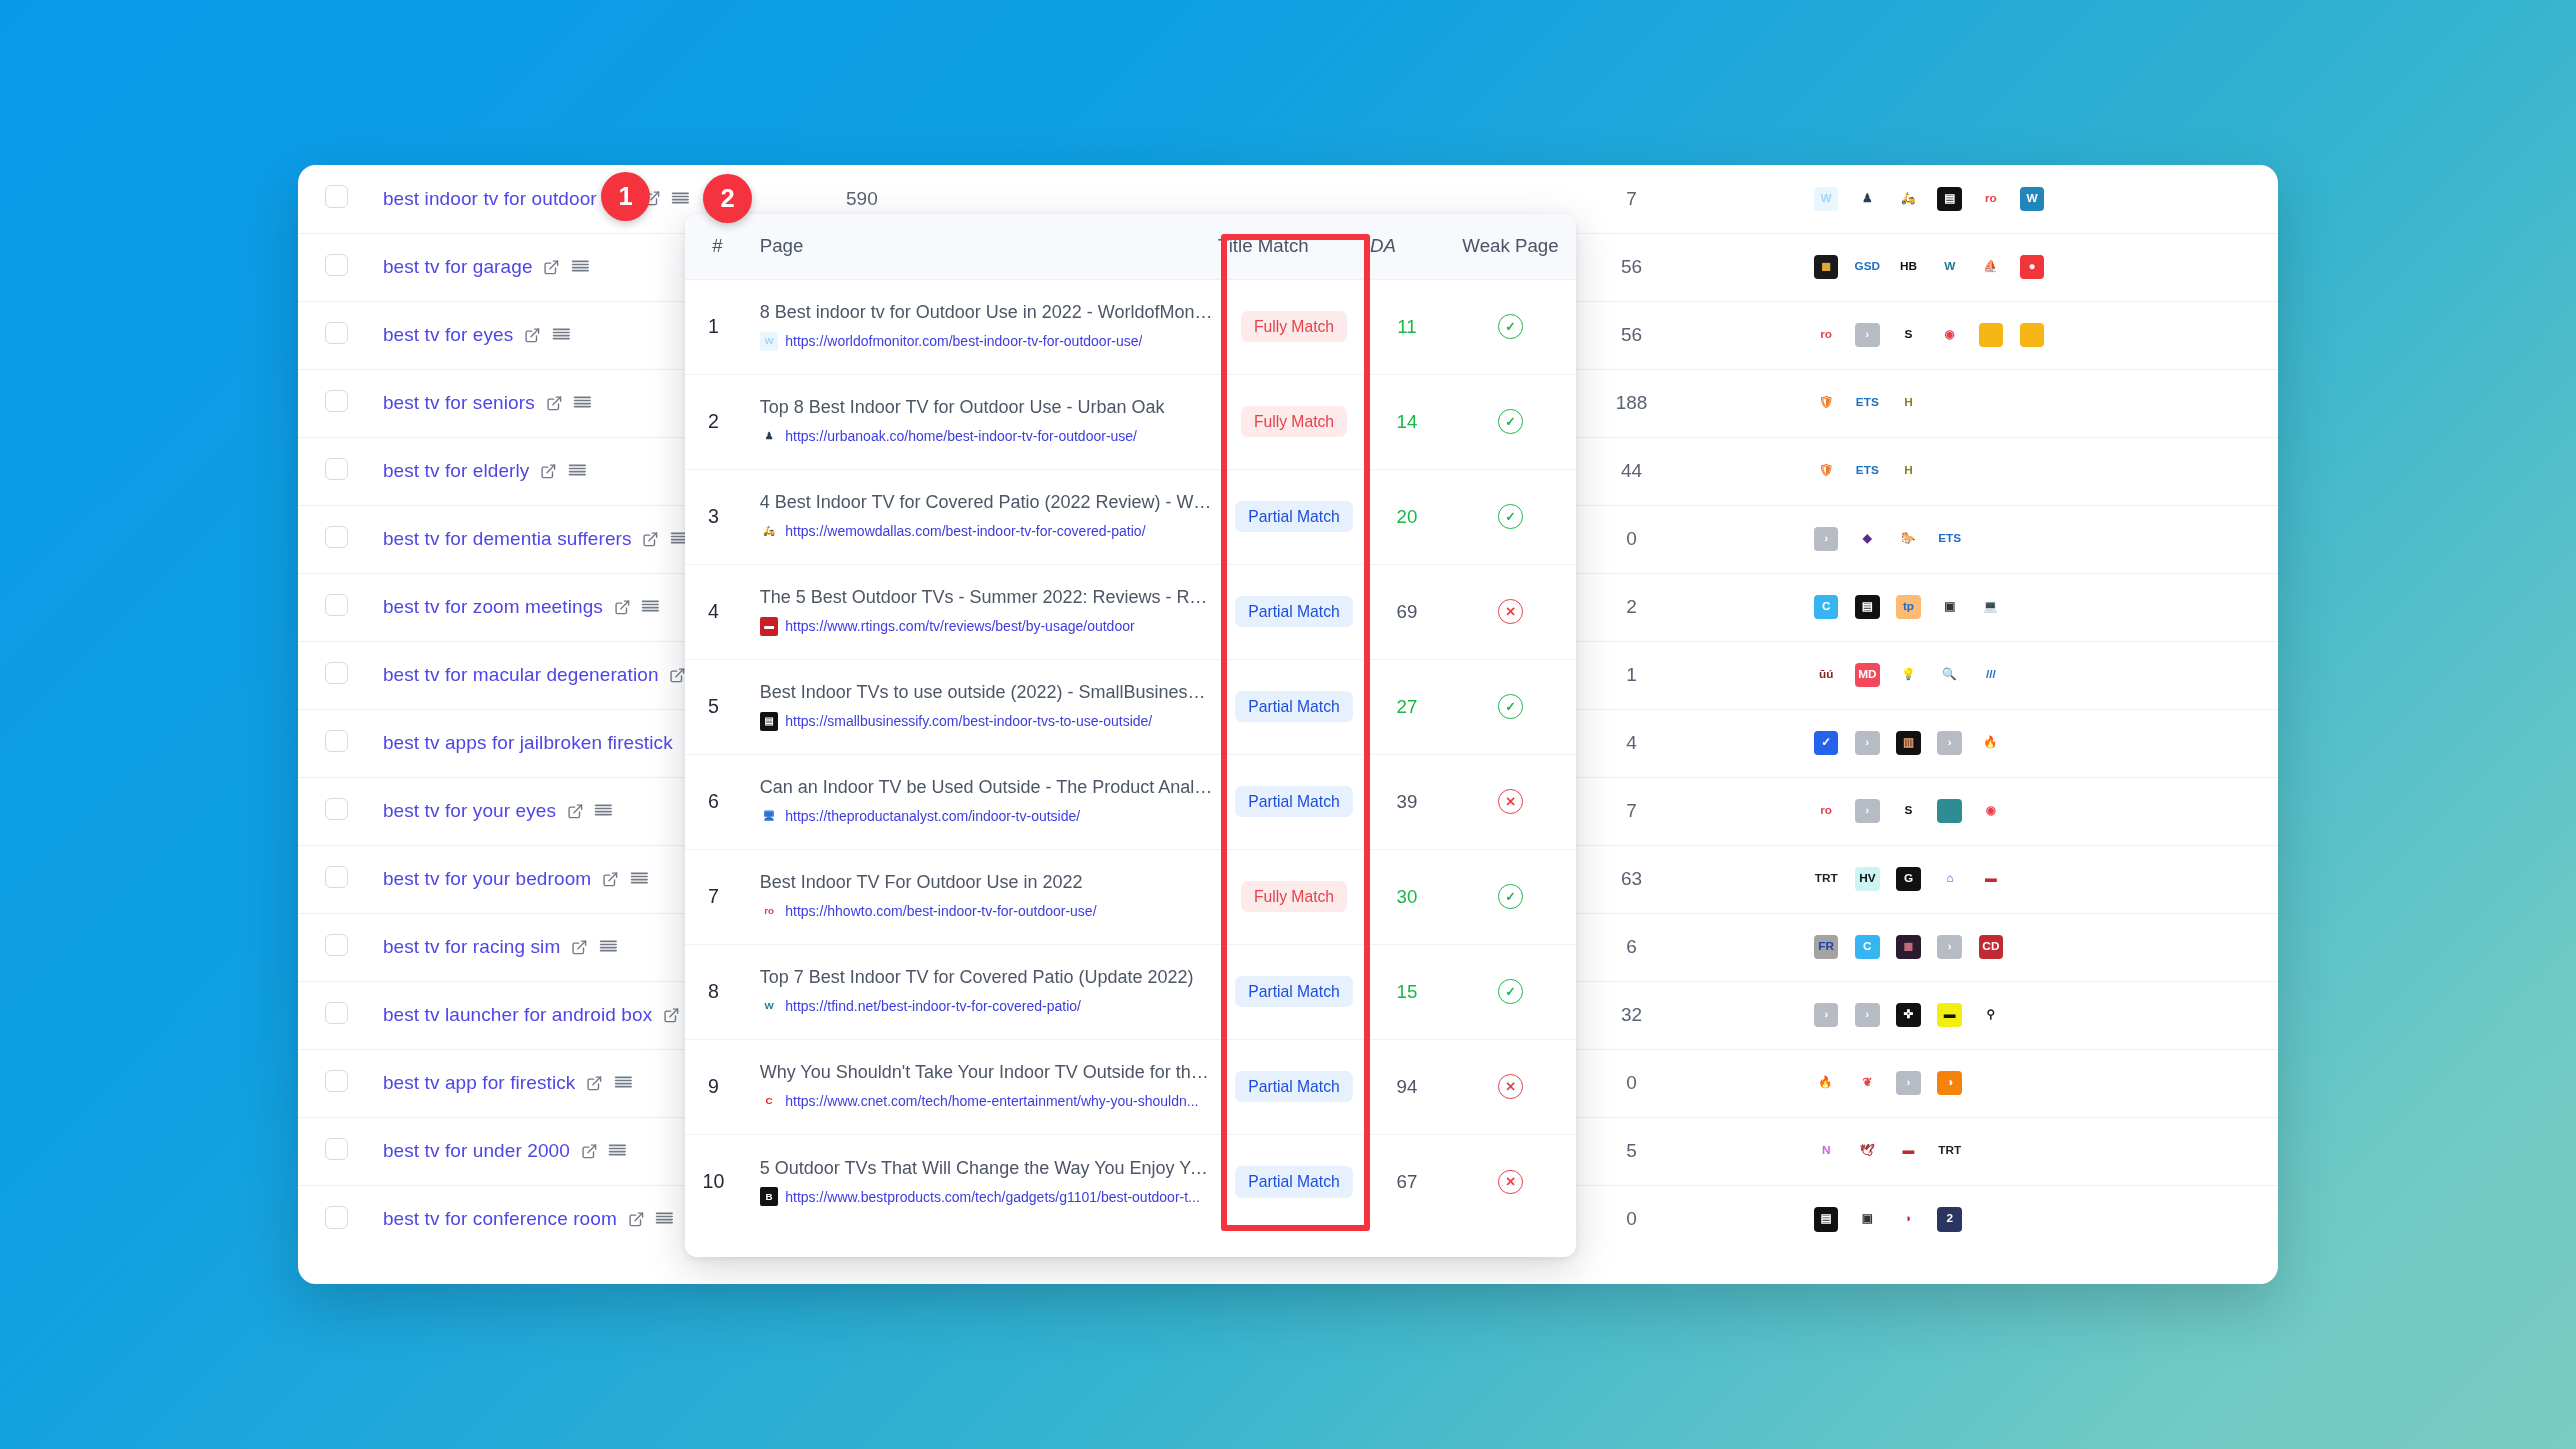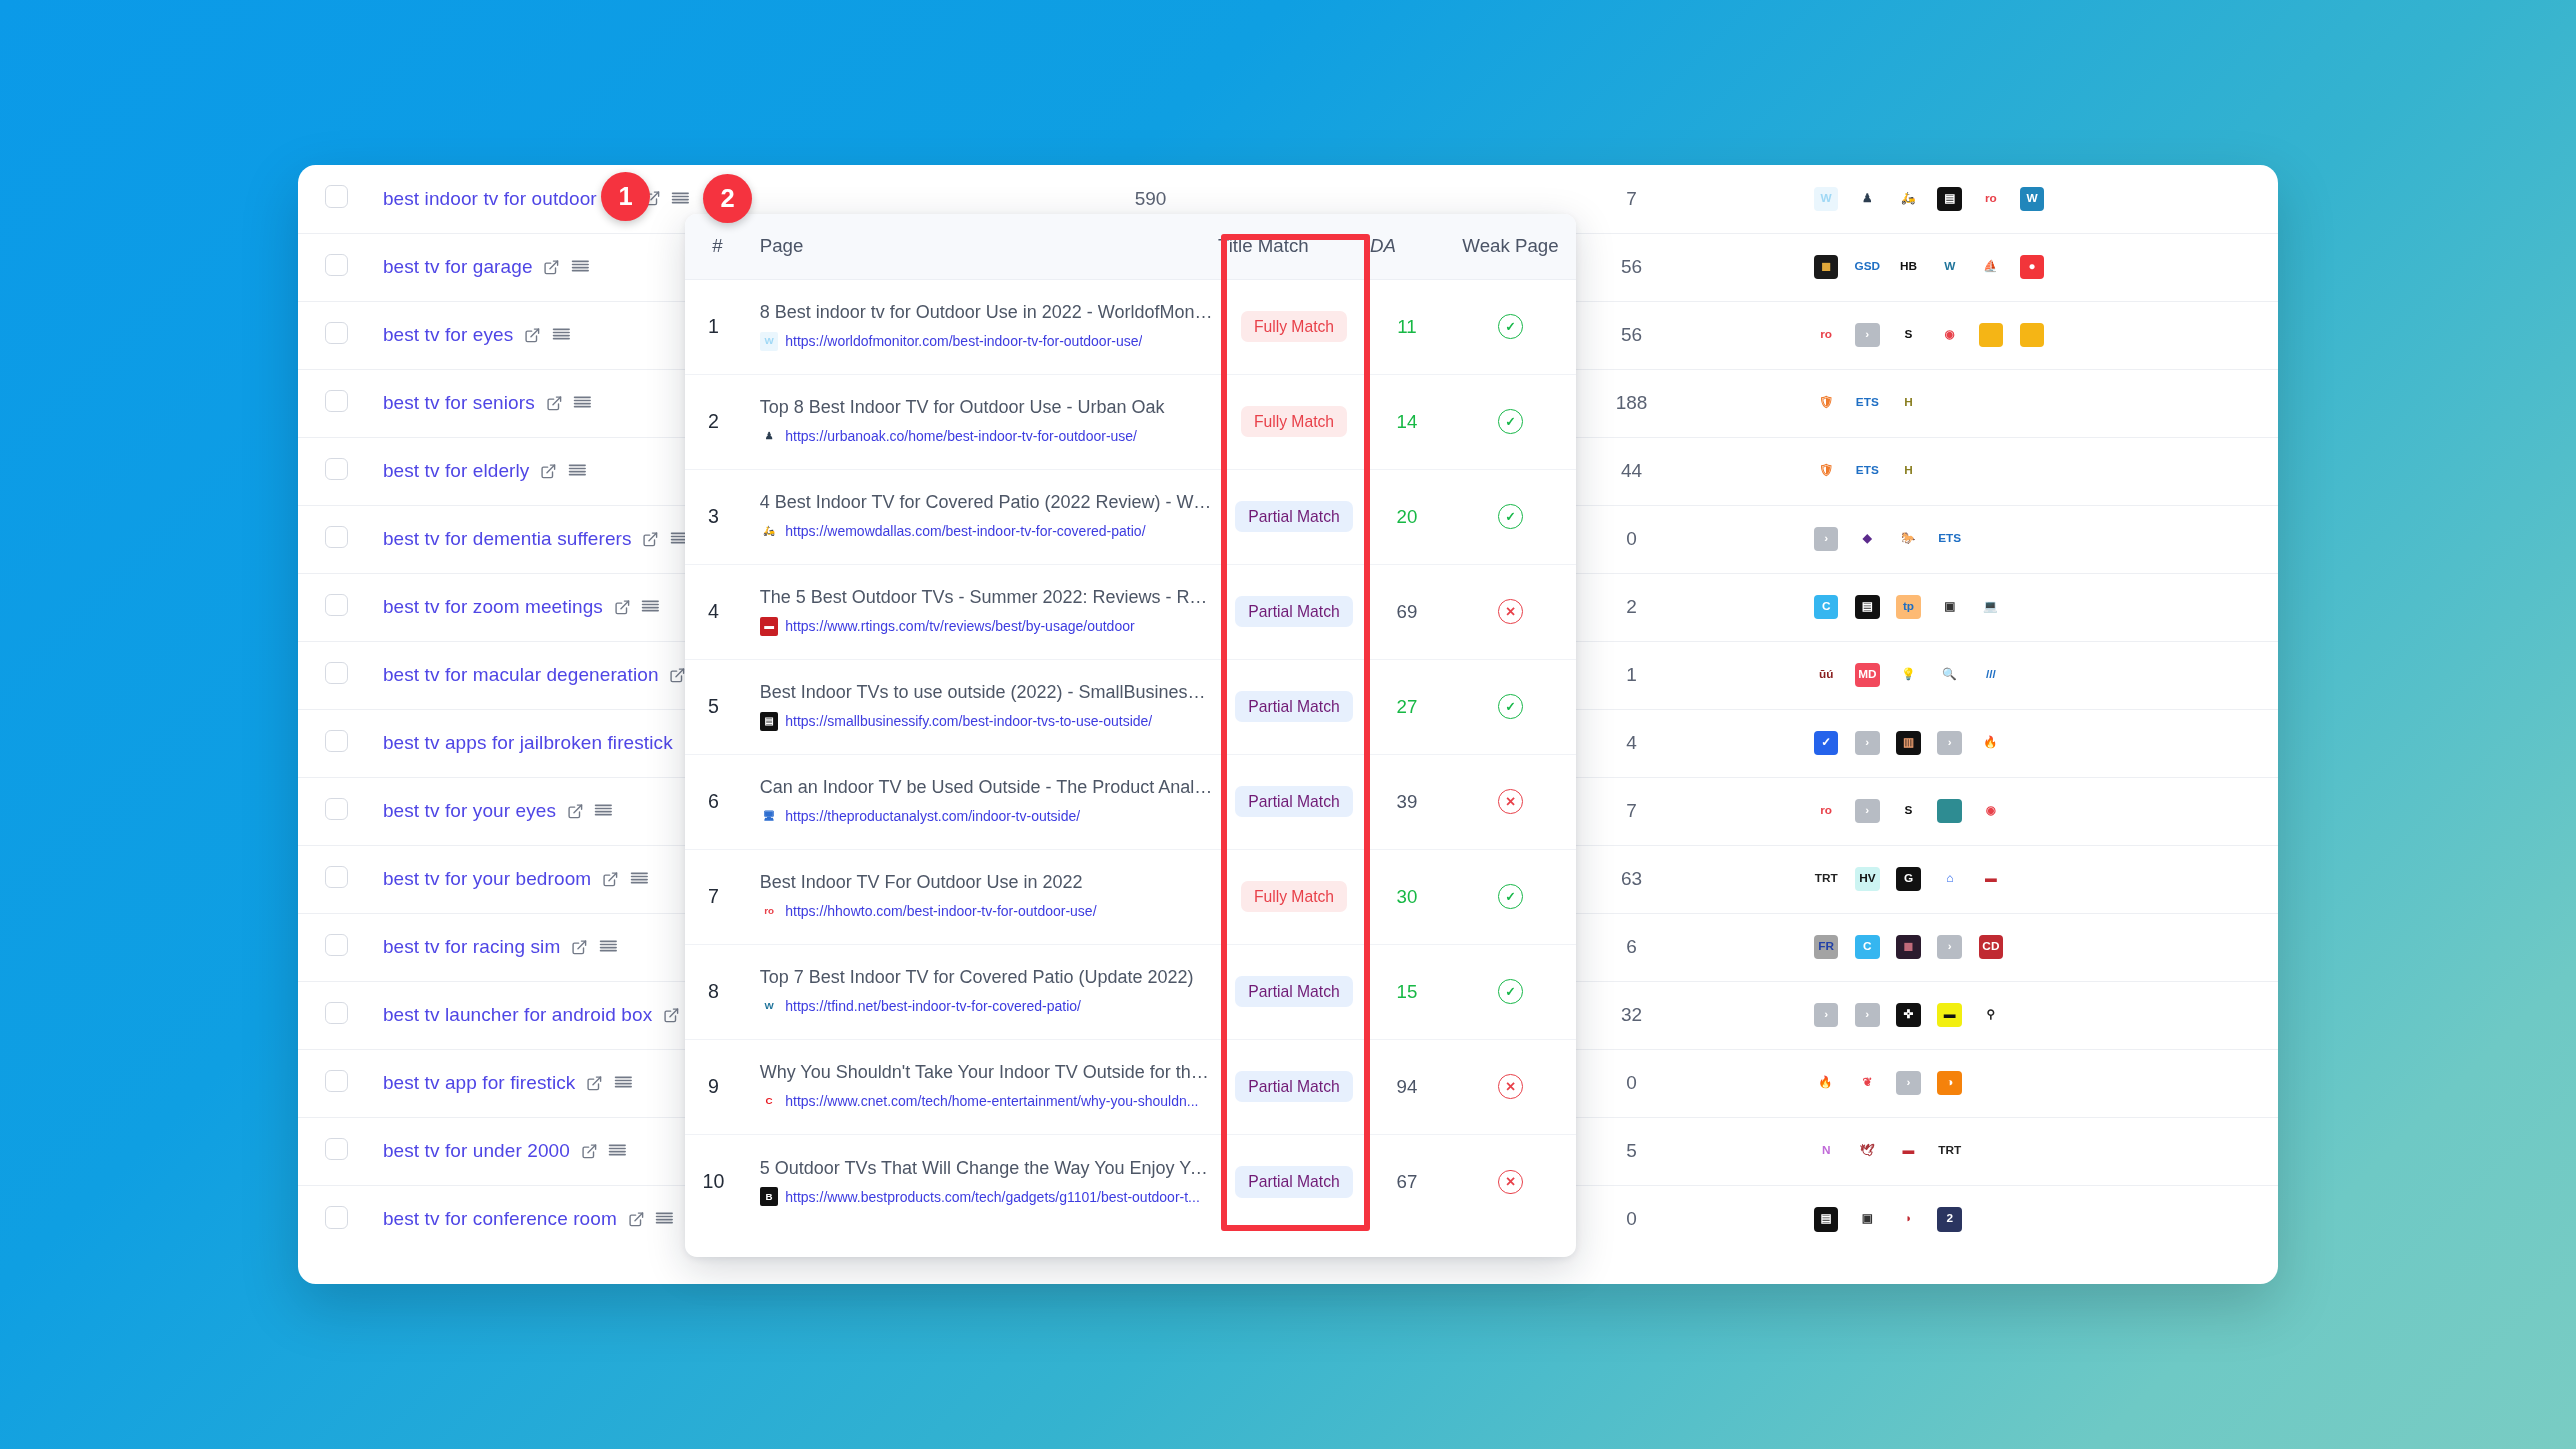--- a/index.html
+++ b/index.html
@@ -25,21 +25,21 @@
   }
 
   
   .kw-table { width: 100%; border-collapse: collapse; table-layout: fixed; }
   .kw-row { height: 68px; }
   .kw-row + .kw-row td { border-top: 1px solid #edeff3; }
   .kw-cell { vertical-align: middle; padding: 0; }
 
   .c-check { width: 77px; text-align: center; }
   .c-kw    { width: 471px; }
-  .c-vol   { width: 609px; text-align: center; }
+  .c-vol   { width: 609px; text-align: left; }
   .c-kd    { width: 353px; text-align: center; }
   .c-icons { width: 470px; }
 
   .chk {
     width: 22.6px; height: 22.6px;
     border: 1.6px solid #d6dae2;
     border-radius: 5.9px;
     display: inline-block;
     background: #fff;
   }
@@ -117,21 +117,21 @@
            font-size:9.8px; font-weight:bold; overflow:hidden; line-height:1;}
 
   .badge {
     display: inline-block;
     padding: 6.9px 12.8px;
     border-radius: 6.9px;
     font-size: 15.7px;
     white-space: nowrap;
   }
   .badge-full    { background: #fdeaea; color: #e8414a; }
-  .badge-partial { background: #e7f0fd; color: #701a75; }
+  .badge-partial { background: #e7f0fd; color: #1d4ed8; }
   .cell-center { text-align: center; }
 
   .da-val { font-size: 18.7px; }
   .da-green { color: #17b845; }
   .da-grey  { color: #4b5466; }
 
   .wp-ok, .wp-no {
     width: 24.5px; height: 24.5px; border-radius: 50%;
     display: inline-flex; align-items:center; justify-content:center;
     border: 1.8px solid; font-size: 12.8px; font-weight: bold;

